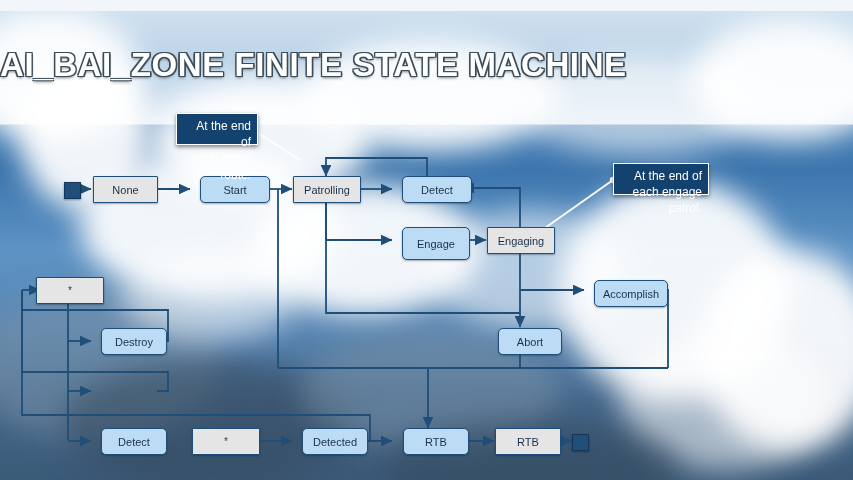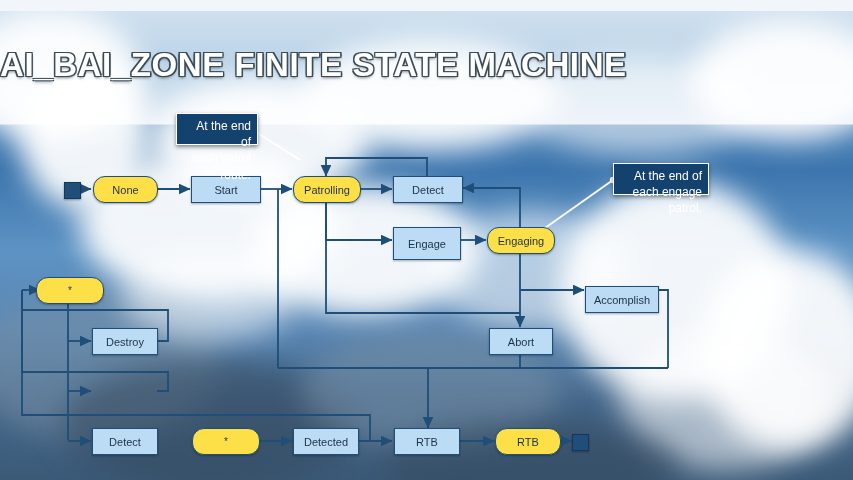--- a/index.html
+++ b/index.html
@@ -46,22 +46,22 @@
   svg#wires{position:absolute;left:0;top:0;width:853px;height:480px;}
 
   .node{
     position:absolute;box-sizing:border-box;
     display:flex;align-items:center;justify-content:center;
     font-size:11px;color:#1b3147;
     border:1.6px solid #1f4e79;
     box-shadow:0 1px 2px rgba(10,25,40,.35);
     white-space:nowrap;
   }
-  .node.white{background:#fde047;border-radius:12px;}
-  .node.blue{background:#bcdcf5;border-radius:0;}
+  .node.white{background:#e5e5e5;border-radius:1px;}
+  .node.blue{background:#bcdcf5;border-radius:5px;margin-left:9px;}
   .node.star{font-size:10px;color:#2b3b4b;}
 
   .marker{
     position:absolute;width:15px;height:15px;background:#1f4e79;
     border:1px solid #16375a;box-shadow:0 1px 2px rgba(10,25,40,.4);
   }
 
   .callout{
     position:absolute;box-sizing:border-box;
     background:#14426e;border:1.6px solid #ffffff;
@@ -194,21 +194,21 @@
   </div>
 
   <div class="node blue" style="left:393px;top:227px;width:68px;height:33px;">
     <span>Engage</span>
   </div>
 
   <div class="node white" style="left:487px;top:227px;width:68px;height:27px;">
     <span>Engaging</span>
   </div>
 
-  <div class="node blue" style="left:585px;top:286px;width:74px;height:27px;">
+  <div class="node blue" style="left:585px;top:280px;width:74px;height:27px;">
     <span>Accomplish</span>
   </div>
 
   <div class="node blue" style="left:489px;top:328px;width:64px;height:27px;">
     <span>Abort</span>
   </div>
 
   <div class="node white star" style="left:36px;top:277px;width:68px;height:27px;">
     <span>*</span>
   </div>

